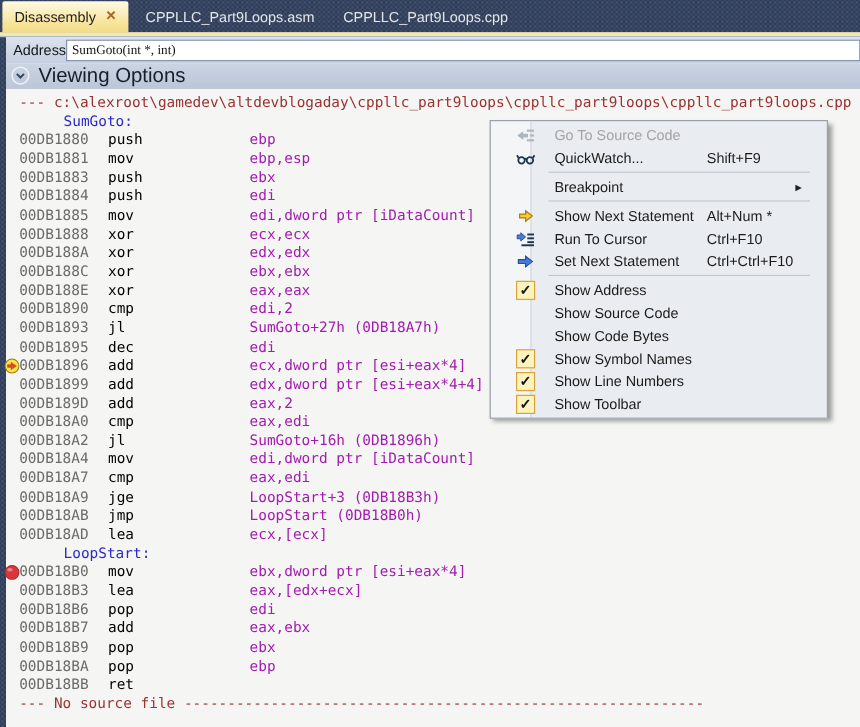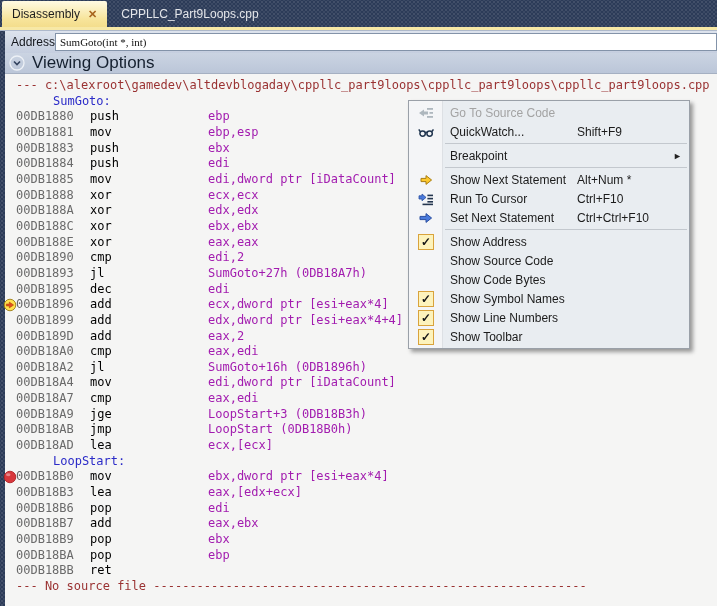--- a/index.html
+++ b/index.html
@@ -66,21 +66,21 @@
   .row.lbl   { color:#2B2BC8;padding-left:48px; }
   .row.cmt   { color:#9A3232; }
   .row .marker { position:absolute; left:-2px; top:1px; width:14px; height:14px; }
   .marker svg { width:14px; height:14px; display:block; }
   
   .menu {
     position:absolute; left:408px; top:100px; width:282px;
     border:1px solid #9AA0A8;
     background:linear-gradient(to right, #F4F5F7 0, #F4F5F7 33px, #DDE0E4 33px, #DDE0E4 34px, #E9EDF1 34px);
     box-shadow:3px 3px 4px rgba(0,0,0,0.38);
-    padding:2px 0; font-size:12px; color:#1B1B1B;
+    padding:2px 12px; font-size:12px; color:#1B1B1B;
   }
   .menu-item { position:relative; height:19px; display:flex; align-items:center; cursor:default; }
   .menu-item .islot { width:34px; flex:none; display:flex; align-items:center; justify-content:center; }
   .menu-item .islot svg { width:16px; height:16px; display:block; }
   .menu-item .mlabel { padding-left:7px; }
   .menu-item.disabled .mlabel { color:#A3A3A3; }
   .menu-item .mshortcut { position:absolute; left:168px; color:#1B1B1B; }
   .menu-item .subarrow { position:absolute; right:7px; font-size:9px; color:#222; }
   .menu-sep { height:1px; background:#C3C8CE; margin:2px 2px 2px 36px; }
   .checkbox {
@@ -89,20 +89,23 @@
     font-size:12px; font-weight:bold; color:#161616;
   }
 </style>
 </head>
 <body>
 
 <div class="tabbar dots">
     <div class="tab active">
       <span>Disassembly</span>
       <span class="tab-close">✕</span>
+    </div>
+    <div class="tab">
+      <span>CPPLLC_Part9Loops.asm</span>
     </div>
     <div class="tab">
       <span>CPPLLC_Part9Loops.cpp</span>
     </div>
   </div>
 <div class="tab-strip-line"></div>
 
 <div class="left-edge dots"></div>
 
 <div class="addressbar">

